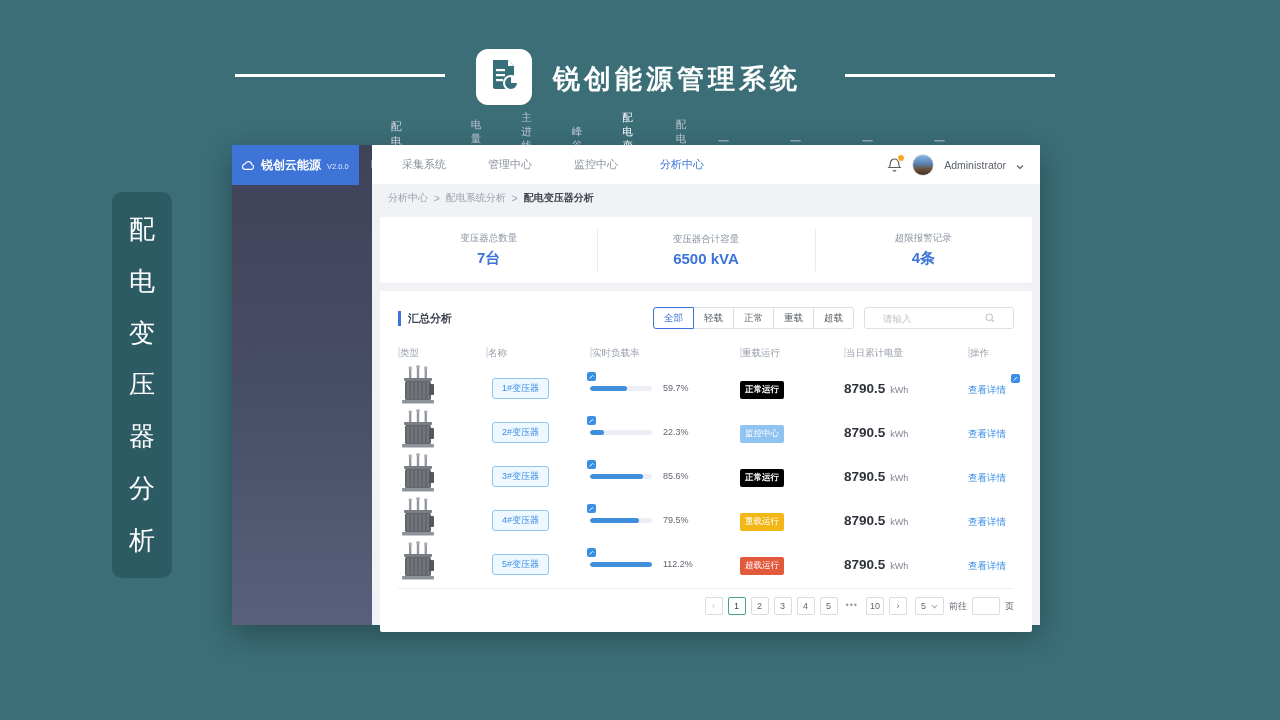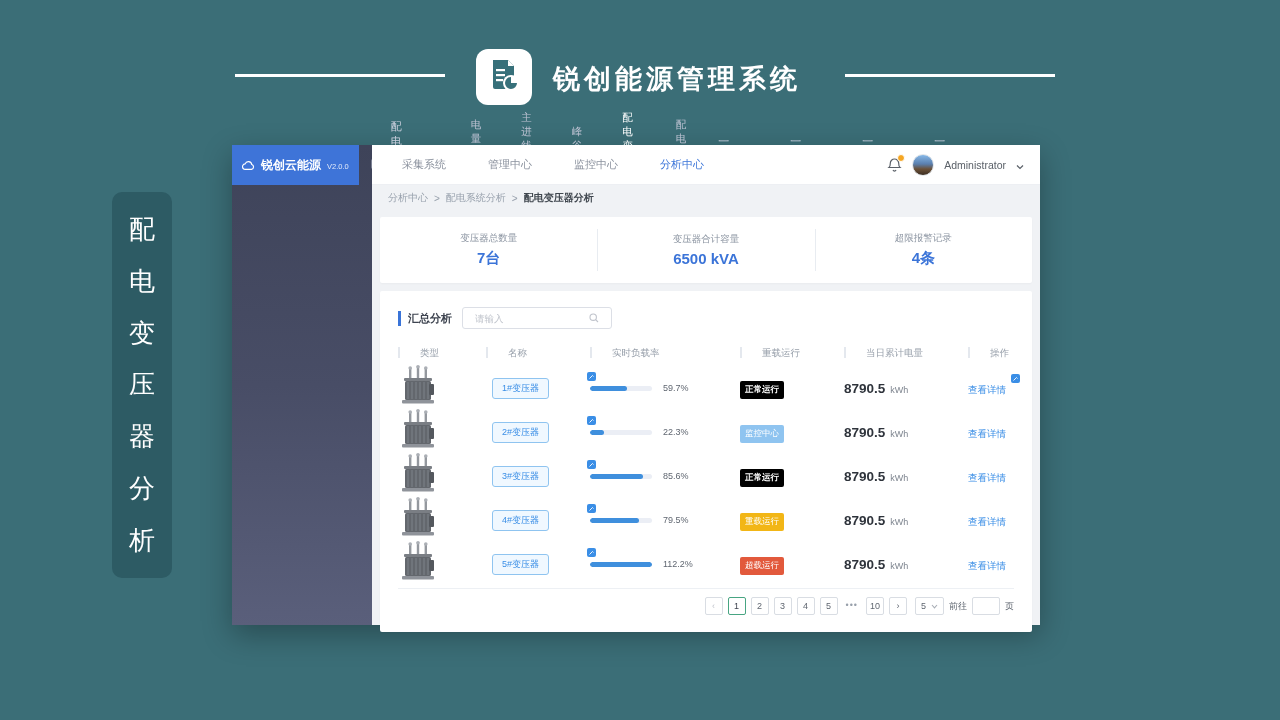--- a/index.html
+++ b/index.html
@@ -53,27 +53,27 @@
   .stat-value { font-size:15px; color:#3B74D8; font-weight:bold; }
 
   .panel { background:#fff; border-radius:2px; height:341px; padding:12px 18px 0; display:flex; flex-direction:column; box-shadow:0 1px 2px rgba(0,0,0,.03); }
   .panel-head { display:flex; align-items:center; height:30px; flex:0 0 30px; }
   .panel-title { font-size:11px; font-weight:bold; color:#3E4450; border-left:3px solid #3A74D8; padding-left:7px; }
   .filters { margin-left:auto; display:flex; }
   .seg { height:22px; line-height:20px; padding:0 10px; border:1px solid #DCDFE6; border-left:none; font-size:9.5px; color:#5A6068; background:#fff; cursor:pointer; white-space:nowrap; }
   .seg:first-child { border-left:1px solid #DCDFE6; border-radius:3px 0 0 3px; }
   .seg:last-child { border-radius:0 3px 3px 0; }
   .seg.active { color:#3A74D8; border:1px solid #3A74D8; }
-  .search { margin-left:10px; width:150px; height:22px; border:1px solid #DCDFE6; border-radius:3px; display:flex; align-items:center; padding:0 12px; background:#fff; }
+  .search { margin-left:10px; width:150px; height:22px; border:1px solid #DCDFE6; border-radius:3px; display:flex; align-items:center; padding:0 18px; background:#fff; }
   .search input { border:none; outline:none; flex:1; min-width:0; font-size:9.5px; color:#333; background:transparent; }
   .search input::placeholder { color:#C0C4CC; }
 
   .tgrid { display:grid; grid-template-columns:88px 104px 150px 104px 124px 1fr; align-items:center; }
   .thead { height:26px; flex:0 0 26px; margin-top:6px; }
-  .th { font-size:9.5px; color:#98A0AB; border-left:2px solid #E4E8EE; padding-left:20px; line-height:11px; white-space:nowrap; }
+  .th { font-size:9.5px; color:#98A0AB; border-left:2px solid #E4E8EE; padding-left:0; line-height:11px; white-space:nowrap; }
   .trow { height:44px; flex:0 0 44px; }
   .name-wrap { position:relative; display:inline-block;margin-left:6px; }
   .name-btn { display:inline-block; border:1px solid #8FC4F0; background:#F0F8FF; color:#3A8EE6; font-size:9px; padding:3px 9px; border-radius:3px; cursor:pointer; white-space:nowrap; }
   .mini-badge { position:absolute; top:-5px; right:-6px; width:9px; height:9px; background:#3A8EE6; border-radius:2px; display:flex; align-items:center; justify-content:center; }
   .mini-badge svg { display:block; }
   .prog { display:flex; align-items:center; gap:11px; }
   .track { width:62px; height:5px; background:#EBEEF5; border-radius:3px; overflow:hidden; }
   .fill { height:100%; background:#3F8FDD; border-radius:3px; }
   .pct { font-size:9px; color:#5F6670; white-space:nowrap; }
   .status { display:inline-block; min-width:44px; text-align:center; padding:3px 5px; border-radius:2px; font-size:8.5px; color:#fff; white-space:nowrap; }
@@ -267,20 +267,27 @@
           </div>
           <div class="stat">
             <span class="stat-label">超限报警记录</span>
             <span class="stat-value">4条</span>
           </div>
         </div>
 
         <div class="panel">
           <div class="panel-head">
             <span class="panel-title">汇总分析</span>
+            <div class="filters">
+              <span class="seg active">全部</span>
+              <span class="seg">轻载</span>
+              <span class="seg">正常</span>
+              <span class="seg">重载</span>
+              <span class="seg">超载</span>
+            </div>
             <div class="search">
               <input placeholder="请输入" style="">
               <span>
                 <svg width="10" height="10" viewBox="0 0 10 10">
                     <circle cx="4.2" cy="4.2" r="3.2" fill="none" stroke="#C0C4CC" stroke-width="1.1"></circle>
                     <path d="M6.6 6.6 L9 9" stroke="#C0C4CC" stroke-width="1.1"></path>
                   </svg>
               </span>
             </div>
           </div>

